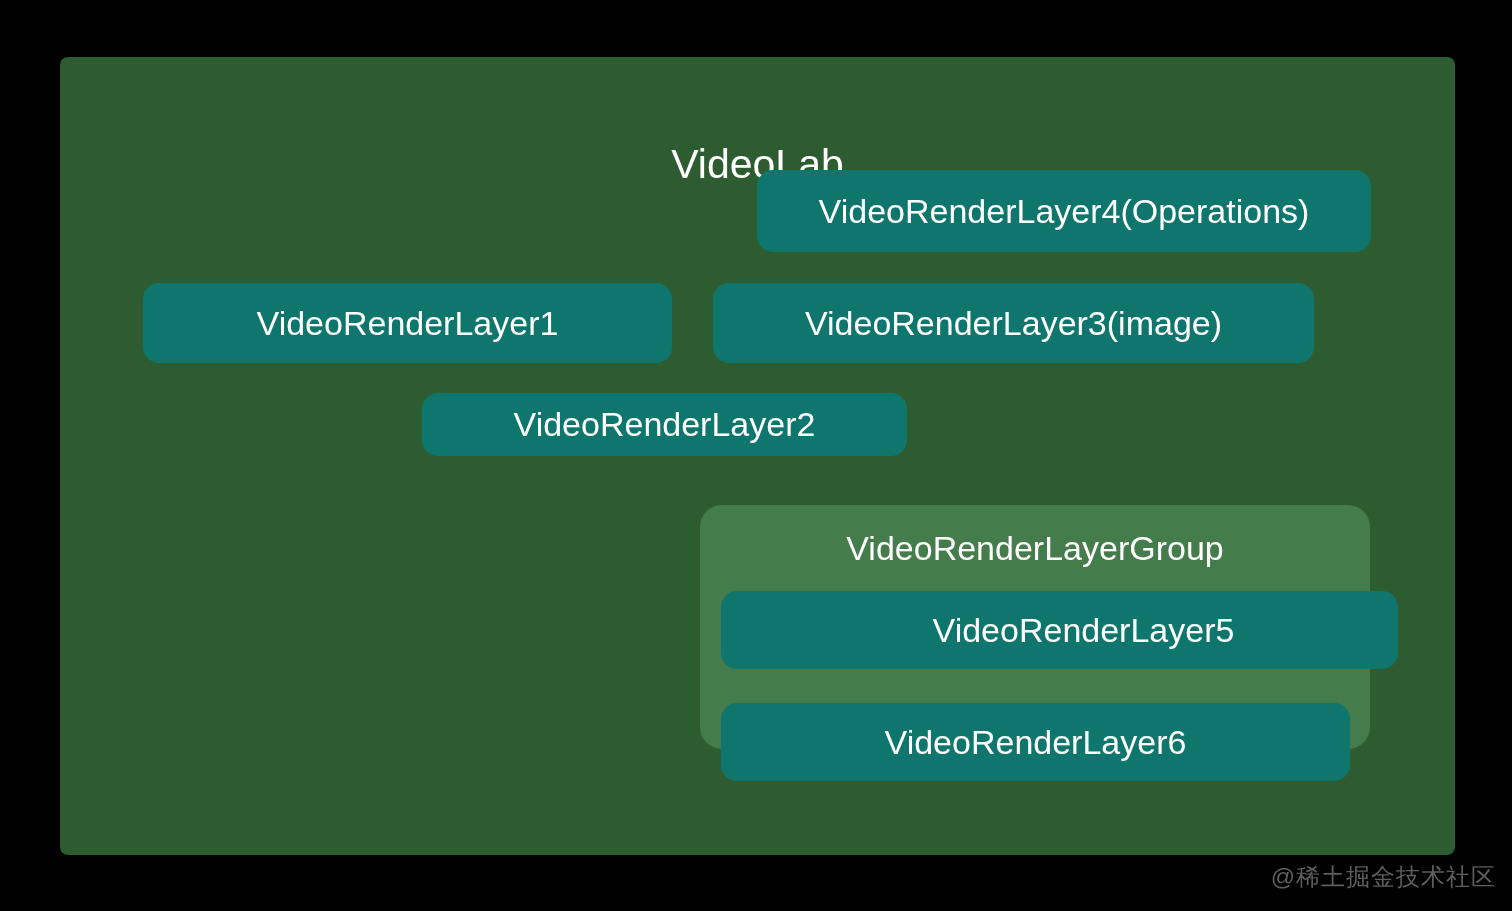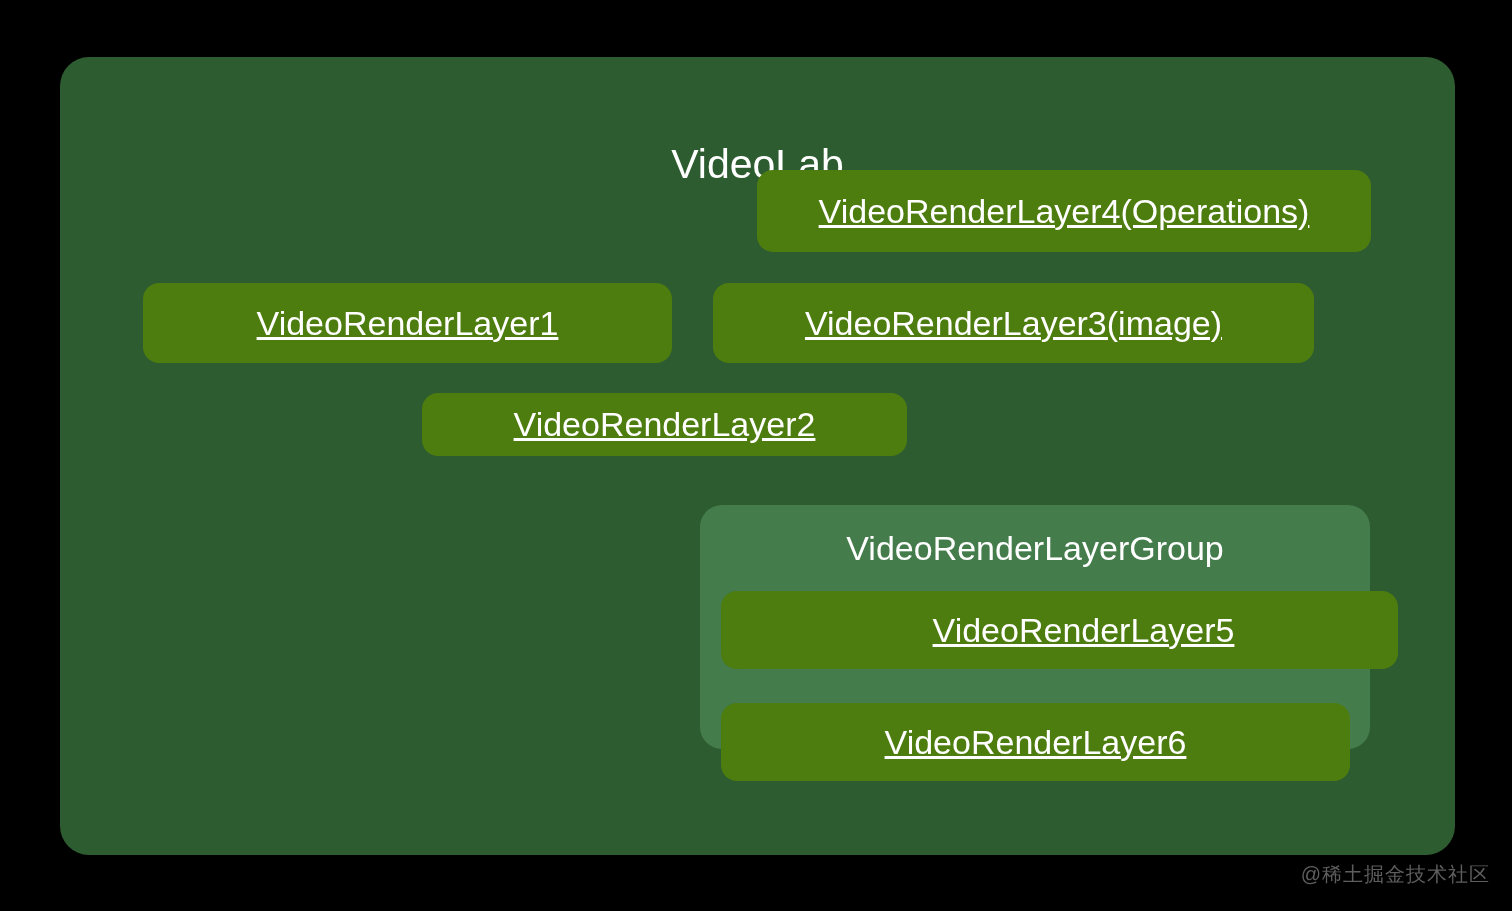--- a/index.html
+++ b/index.html
@@ -15,45 +15,44 @@
     background: #000000;
     overflow: hidden;
   }
   .videolab {
     position: absolute;
     left: 60px;
     top: 57px;
     width: 1395px;
     height: 798px;
     background: #2e5c31;
-    border-radius: 29px;
+    border-radius: 8px;
   }
   .videolab-title {
     position: absolute;
     left: 0;
     top: 84px;
     width: 100%;
     text-align: center;
     color: #ffffff;
     font-size: 41px;
     line-height: 46px;
     font-weight: 400;
   }
   .layer-box {
     position: absolute;
-    background: #4d7c0f;
+    background: #0f766e;
     border-radius: 16px;
     color: #ffffff;
     font-size: 34px;
     font-weight: 400;
     display: flex;
     align-items: center;
     justify-content: center;
     white-space: nowrap;
-    text-decoration: underline;
   }
   .box-layer4 { left: 697px; top: 113px; width: 614px; height: 82px; }
   .box-layer1 { left: 83px;  top: 226px; width: 529px; height: 80px; }
   .box-layer3 { left: 653px; top: 226px; width: 601px; height: 80px; }
   .box-layer2 { left: 362px; top: 336px; width: 485px; height: 63px; }
   .layer-group {
     position: absolute;
     left: 640px;
     top: 448px;
     width: 670px;
@@ -68,24 +67,24 @@
     width: 100%;
     text-align: center;
     color: #ffffff;
     font-size: 34px;
     font-weight: 400;
   }
   .box-layer5 { left: 21px; top: 86px;  width: 629px; height: 78px; padding-left: 48px; }
   .box-layer6 { left: 21px; top: 198px; width: 629px; height: 78px; }
   .watermark {
     position: absolute;
-    right: 22px;
+    right: 16px;
     top: 861px;
     color: #5e5e5e;
-    font-size: 20px;
+    font-size: 24px;
     font-weight: 400;
     letter-spacing: 1px;
   }
 </style>
 </head>
 <body>
 
 <div class="canvas">
 
   <div class="videolab">

